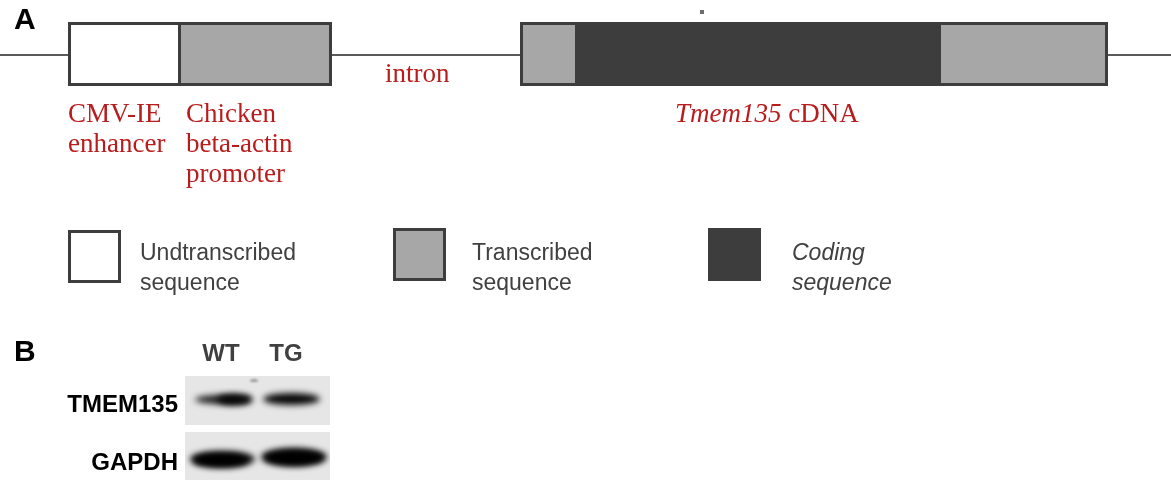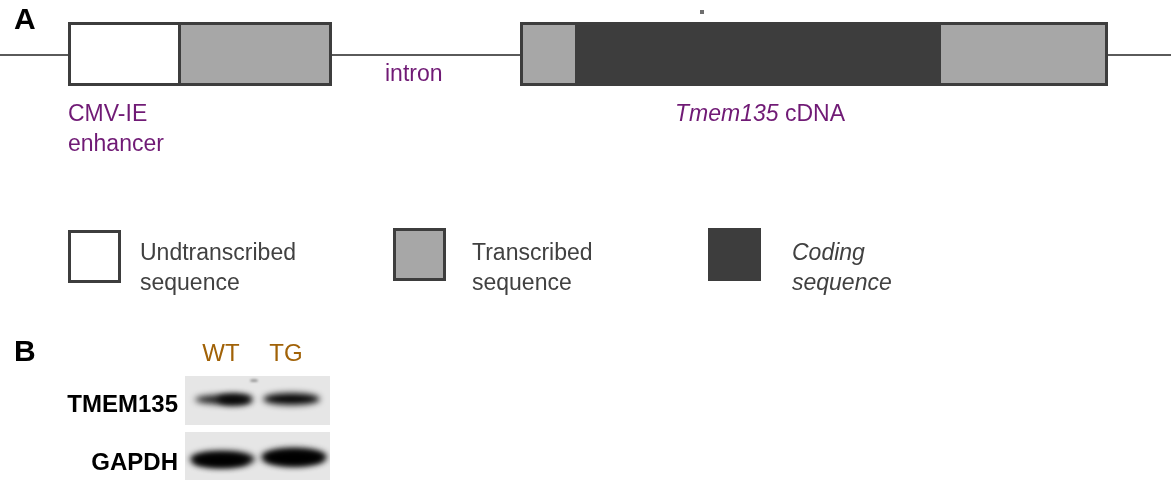--- a/index.html
+++ b/index.html
@@ -49,23 +49,23 @@
   .divider-r   { border-right: 3px solid #3d3d3d; }
 
   .speck {
     background: #6e6e6e;
     width: 4px;
     height: 4px;
   }
 
   
   .clabel {
-    font-family: Liberation Sans, sans-serif;
-    font-size: 23px;
-    color: #701a75;
+    font-family: Liberation Serif, serif;
+    font-size: 27px;
+    color: #b91c1c;
     line-height: 30px;
     white-space: pre-line;
   }
   .clabel-italic { font-style: italic; }
 
   
   .legend-swatch {
     box-sizing: border-box;
     width: 53px;
     height: 53px;
@@ -75,23 +75,23 @@
     font-family: "Liberation Sans", sans-serif;
     font-size: 23px;
     color: #414141;
     line-height: 30px;
     white-space: pre-line;
   }
 
   
   .blot-header {
     font-family: "Liberation Sans", sans-serif;
-    font-weight: normal;
+    font-weight: bold;
     font-size: 24px;
-    color: #a16207;
+    color: #404040;
     text-align: center;
   }
   .blot-row-label {
     font-family: "Liberation Sans", sans-serif;
     font-weight: bold;
     font-size: 24px;
     color: #000000;
     text-align: right;
     white-space: nowrap;
   }
@@ -129,20 +129,23 @@
     <div style="display:flex; height:100%;">
       <div class="cbox-inner fill-gray divider-r" style="width:55px;"></div>
       <div class="cbox-inner fill-dark divider-r" style="width:363px;"></div>
       <div class="cbox-inner fill-gray" style="flex:1;"></div>
     </div>
   </div>
 
   <div class="abs clabel" style="left:68px; top:98px; width:112px; text-align:left;">CMV-IE
 enhancer</div>
 
+  <div class="abs clabel" style="left:186px; top:98px; width:160px; text-align:left;">Chicken
+beta-actin
+promoter</div>
 
   <div class="abs clabel" style="left:385px; top:58px;">intron</div>
 
   <div class="abs clabel" style="left:675px; top:98px; white-space:nowrap;"><span class="clabel-italic">Tmem135</span><span> cDNA</span></div>
 
 
   <div class="abs legend-swatch fill-white" style="left:68px; top:230px;"></div>
   <div class="abs legend-text" style="left:140px; top:237px;">Undtranscribed
 sequence</div>
 

